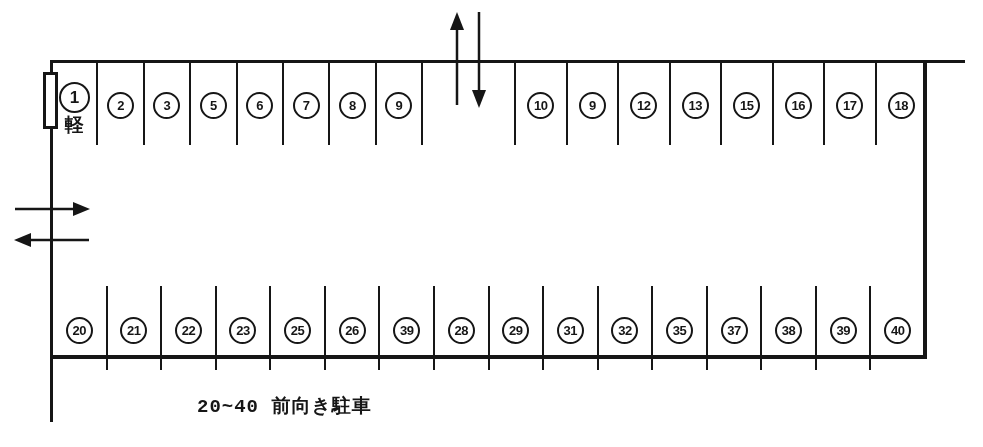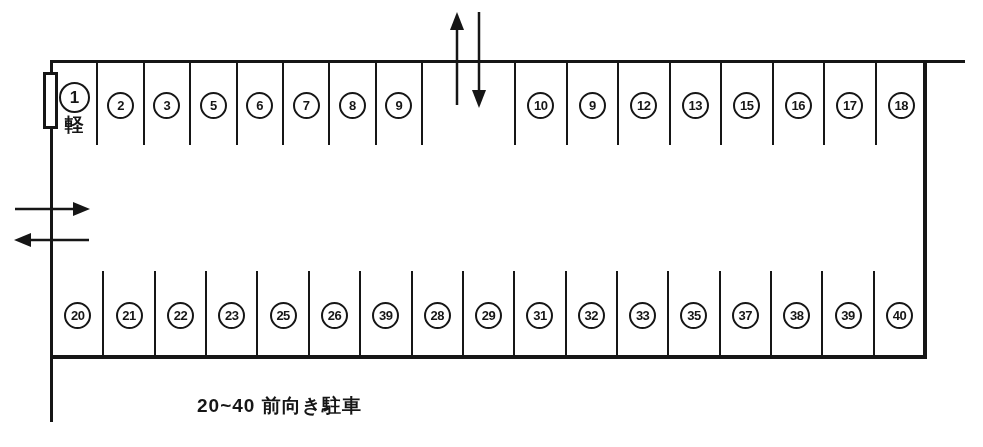--- a/index.html
+++ b/index.html
@@ -28,21 +28,21 @@
     border: 3px solid var(--line);
     background: #ffffff;
     box-sizing: border-box;
     z-index: 3;
   }
 
   
   .stall-group { position: absolute; display: flex; z-index: 2; }
   #group-top-left  { left: 52px;  top: 63px;  width: 371px; height: 82px; }
   #group-top-right { left: 514px; top: 63px;  width: 412px; height: 82px; }
-  #group-bottom    { left: 53px;  top: 271px; width: 871px; height: 84px; }
+  #group-bottom    { left: 53px;  top: 286px; width: 871px; height: 84px; }
   .stall { flex: 1; display: flex; flex-direction: column; align-items: center; box-sizing: border-box; }
   .sep-r { border-right: 2px solid var(--line); }
   .sep-l { border-left: 2px solid var(--line); }
   .num-circle {
     width: 27px; height: 27px;
     border: 2px solid var(--line);
     border-radius: 50%;
     display: flex; align-items: center; justify-content: center;
     font-size: 13px; font-weight: bold;
     margin-top: 29px;
@@ -59,20 +59,21 @@
   .arrow line { stroke: var(--line); stroke-width: 2.5; }
   .arrow polygon { fill: var(--line); }
 
   
   .caption {
     position: absolute;
     left: 197px; top: 393px;
     font-size: 19px; font-weight: bold;
     letter-spacing: 1px;
     white-space: nowrap;
+    font-family: Liberation Mono, monospace;
   }
 </style>
 </head>
 <body>
 
 <div class="canvas">
 
   <div class="hline border-top"></div>
   <div class="vline border-left"></div>
   <div class="vline border-right"></div>
@@ -179,23 +180,20 @@
       <div class="stall sep-r">
         <span class="num-circle">29</span>
       </div>
       <div class="stall sep-r">
         <span class="num-circle">31</span>
       </div>
       <div class="stall sep-r">
         <span class="num-circle">32</span>
       </div>
       <div class="stall sep-r">
-        <span class="num-circle">33</span>
-      </div>
-      <div class="stall sep-r">
         <span class="num-circle">35</span>
       </div>
       <div class="stall sep-r">
         <span class="num-circle">37</span>
       </div>
       <div class="stall sep-r">
         <span class="num-circle">38</span>
       </div>
       <div class="stall sep-r">
         <span class="num-circle">39</span>

